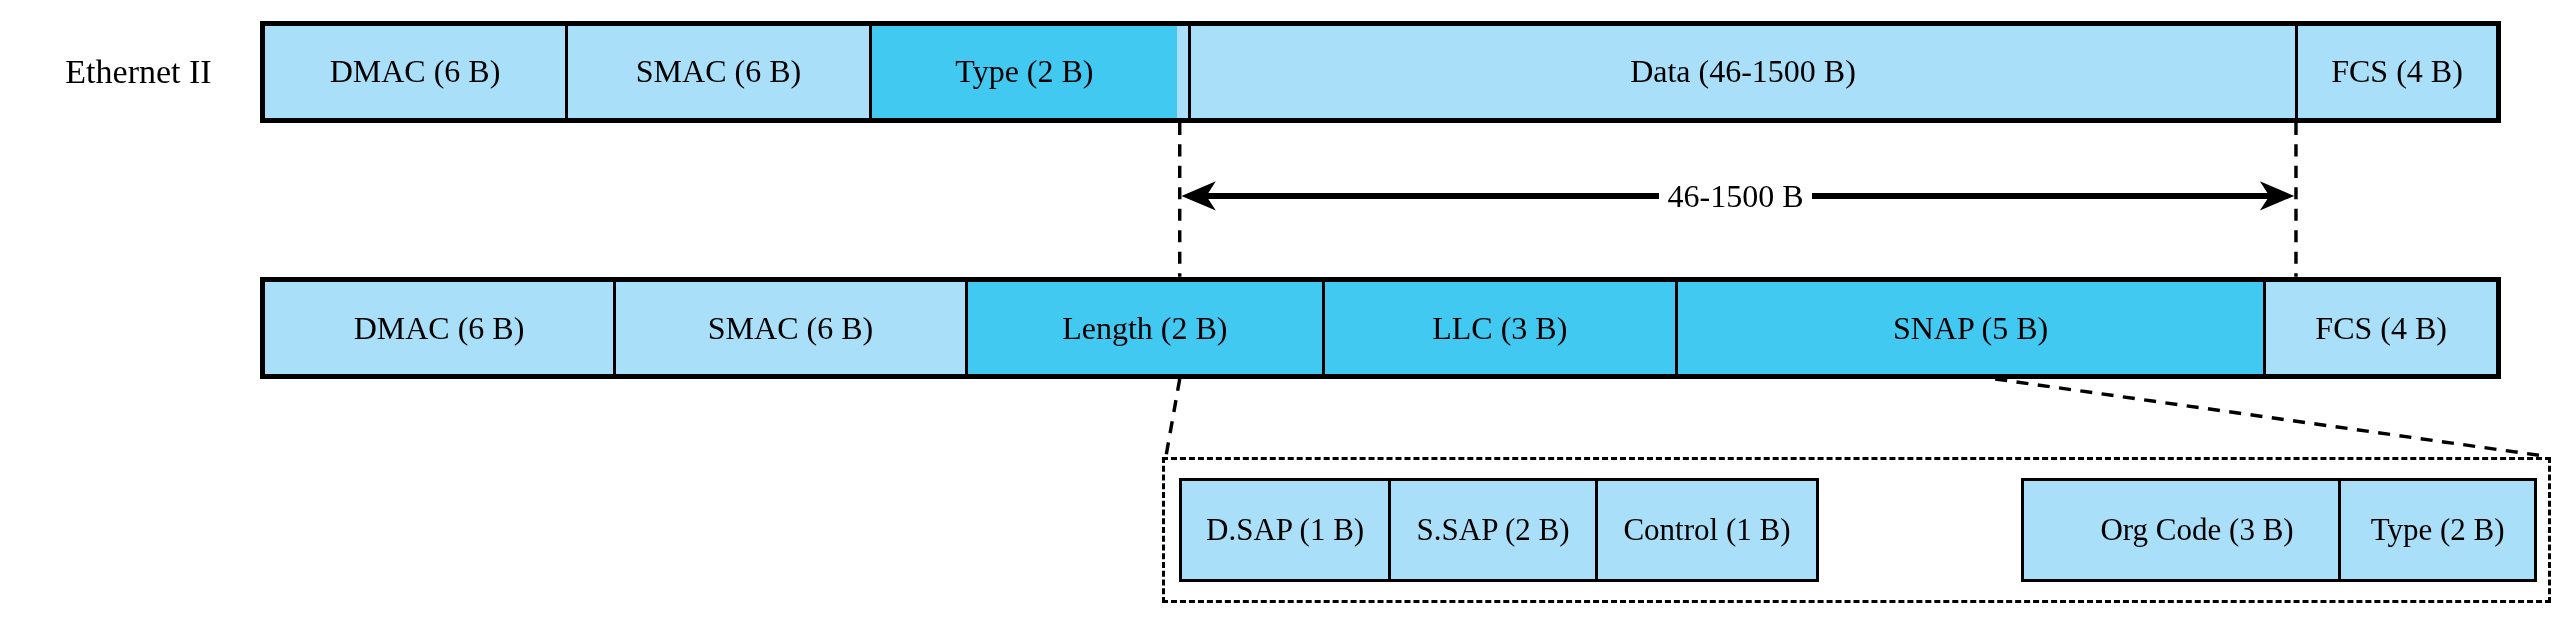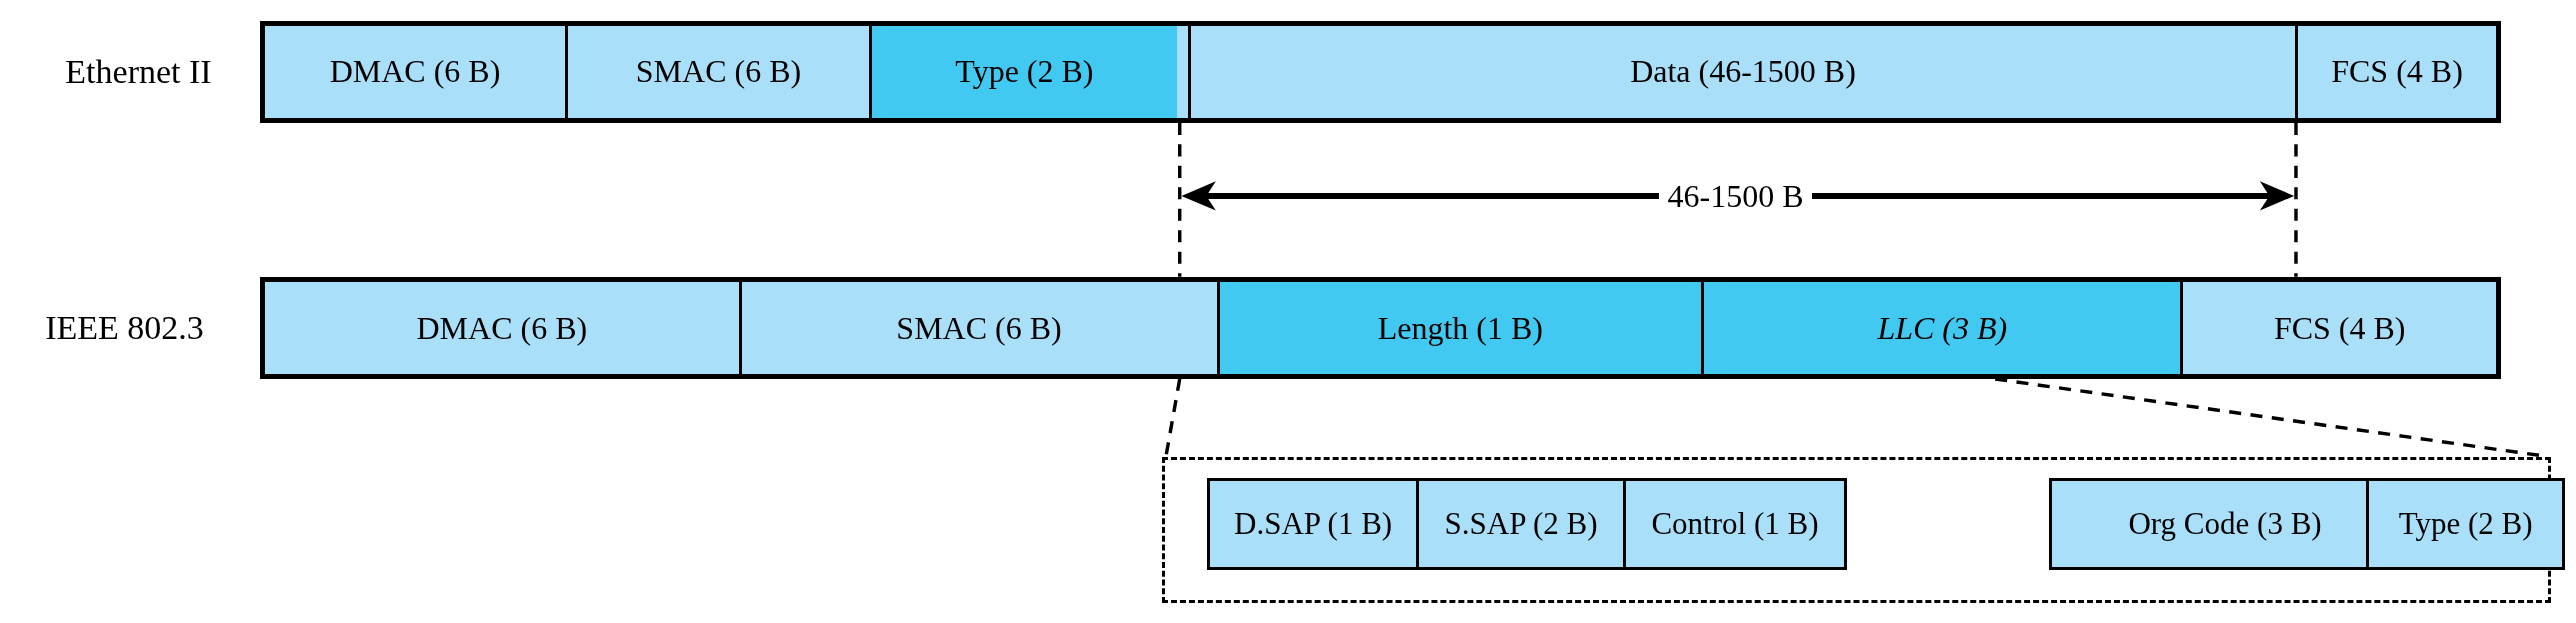--- a/index.html
+++ b/index.html
@@ -64,47 +64,47 @@
     left:1162px;top:457px;width:1389px;height:146px;
     border:3.4px dashed var(--line);
     box-sizing:border-box;
   }
   .subgroup{
     position:absolute;
     display:flex;
     border:3.4px solid var(--line);
     box-sizing:border-box;
     background:var(--light);
-    top:478px;height:92px;margin-left:28px;
+    top:478px;height:104px;
   }
   .groupA{left:1179px;width:640px;}
   .groupB{left:2021px;width:516px;}
   .subgroup .field{font-size:31px;}
 </style>
 </head>
 <body>
 
 <div class="stage">
 
   <div class="side-label side1">Ethernet II</div>
-  <div class="side-label side2">IEEE 802.3</div>
 
   <div class="frame-row row1">
     <div class="field light" style="flex:353 0 0;">DMAC (6 B)</div>
     <div class="field light" style="flex:354 0 0;">SMAC (6 B)</div>
     <div class="field dark" style="flex:359 0 0;">Type (2 B)</div>
     <div class="field light" style="flex:1299 0 0;margin-left:11px;">Data (46-1500 B)</div>
     <div class="field light" style="flex:233 0 0;">FCS (4 B)</div>
   </div>
 
   <div class="frame-row row2">
     <div class="field light" style="flex:353 0 0;">DMAC (6 B)</div>
     <div class="field light" style="flex:354 0 0;">SMAC (6 B)</div>
-    <div class="field dark" style="flex:359 0 0;">Length (1 B)</div>
-    <div class="field dark" style="flex:355 0 0;font-style:italic;">LLC (3 B)</div>
+    <div class="field dark" style="flex:359 0 0;">Length (2 B)</div>
+    <div class="field dark" style="flex:355 0 0;">LLC (3 B)</div>
+    <div class="field dark" style="flex:594 0 0;">SNAP (5 B)</div>
     <div class="field light" style="flex:233 0 0;">FCS (4 B)</div>
   </div>
 
   <svg class="overlay" width="2576" height="623" viewBox="0 0 2996 725">
 
     <line x1="1372" y1="143" x2="1372" y2="322" stroke="#000" stroke-width="4" stroke-dasharray="14 11"></line>
     <line x1="2671" y1="143" x2="2671" y2="322" stroke="#000" stroke-width="4" stroke-dasharray="14 11"></line>
 
     <line x1="1382" y1="228" x2="2661" y2="228" stroke="#000" stroke-width="7"></line>
     <path d="M1374,228 L1414,211 L1403,228 L1414,245 Z" fill="#000"></path>

